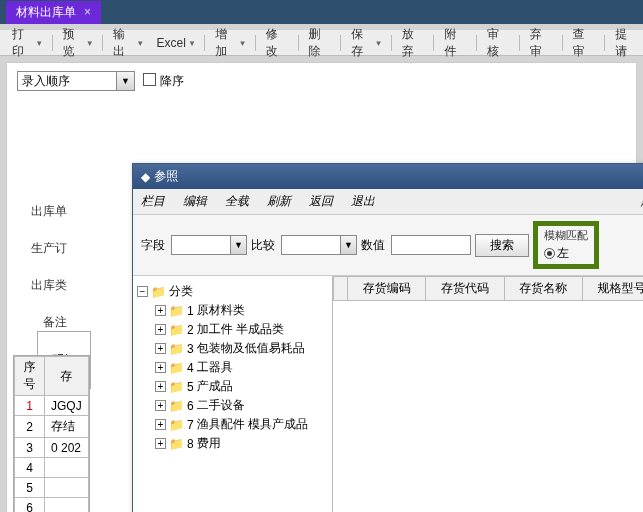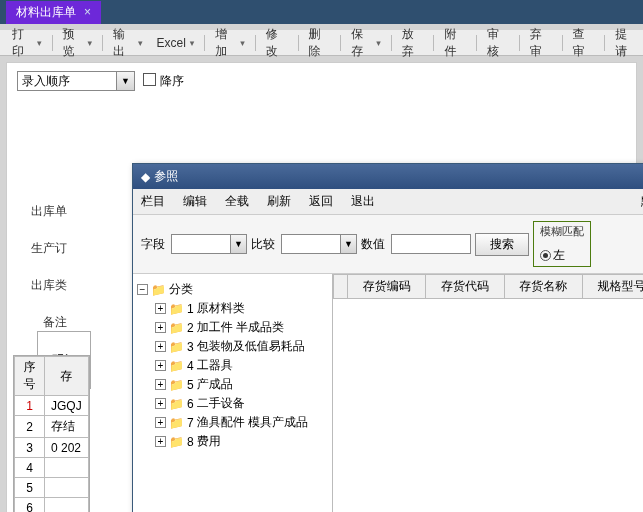--- a/index.html
+++ b/index.html
@@ -36,30 +36,30 @@
   .grid table { border-collapse: collapse; }
   .grid th, .grid td { border: 1px solid #bbb; padding: 2px 6px; height: 20px; background:#fff; }
   .grid th { background: #f0f0f0; font-weight: normal; }
   .grid .rownum { width: 30px; text-align: center; color: #c00; }
   .grid .rownum.norm { color: #000; }
   
   
   .popup { position: absolute; left: 125px; top: 100px; width: 530px; height: 410px; border: 1px solid #3a5a7a; background: #f2f2f2; box-shadow: 2px 2px 6px rgba(0,0,0,.3);}
   .popup-title { background: linear-gradient(#4a6a9a,#2f4f7f); color: #fff; padding: 4px 8px; display:flex; align-items:center; gap:4px;}
   .popup-menu { background: #eee; padding: 4px 8px; display: flex; gap: 18px; border-bottom: 1px solid #ccc; }
-  .popup-menu span { cursor: pointer; }
+  .popup-menu span { cursor: pointer; font-style: italic; }
   .popup-menu .right { margin-left: auto; }
   .popup-search { background: #f5f5f5; padding: 6px 8px; display: flex; align-items: center; gap: 4px; border-bottom:1px solid #ccc;}
   .popup-search .lbl { margin-right: 2px; }
   .popup-search .combo2 { display:inline-flex;}
   .popup-search .combo2 input { width:60px; height:20px; border:1px solid #888; padding:0 3px;}
   .popup-search .combo2 .arrow { width:16px;height:20px;border:1px solid #888;border-left:none;background:linear-gradient(#f5f5f5,#d5d5d5);display:flex;align-items:center;justify-content:center;font-size:9px;}
   .popup-search input.num { width: 80px; height:20px; border:1px solid #888;}
   .btn { background: linear-gradient(#fdfdfd,#e0e0e0); border:1px solid #888; padding: 2px 14px; cursor:pointer;}
-  .radiogrp { border:1px solid #4d7c0f; padding:2px 6px; display:flex; flex-direction:column; gap:8px;}
+  .radiogrp { border:5px solid #4d7c0f; padding:2px 6px; display:flex; flex-direction:column; gap:2px;}
   .radiogrp .ttl { font-size:11px; color:#333;}
   .radiogrp .opts { display:flex; gap:4px;}
   .radio { display:inline-flex; align-items:center; gap:2px;}
   .rdot { width:11px;height:11px;border:1px solid #555;border-radius:50%;display:flex;align-items:center;justify-content:center;}
   .rdot.sel::after{content:"";width:5px;height:5px;background:#333;border-radius:50%;}
   
   .popup-body { display:flex; height: 330px;}
   .tree-pane { width: 200px; border-right:1px solid #bbb; background:#fff; padding: 6px 4px; overflow:auto;}
   .tree-root, .tree-item { display:flex; align-items:center; gap:3px; padding:1px 0;}
   .tree-item { padding-left: 18px;}

